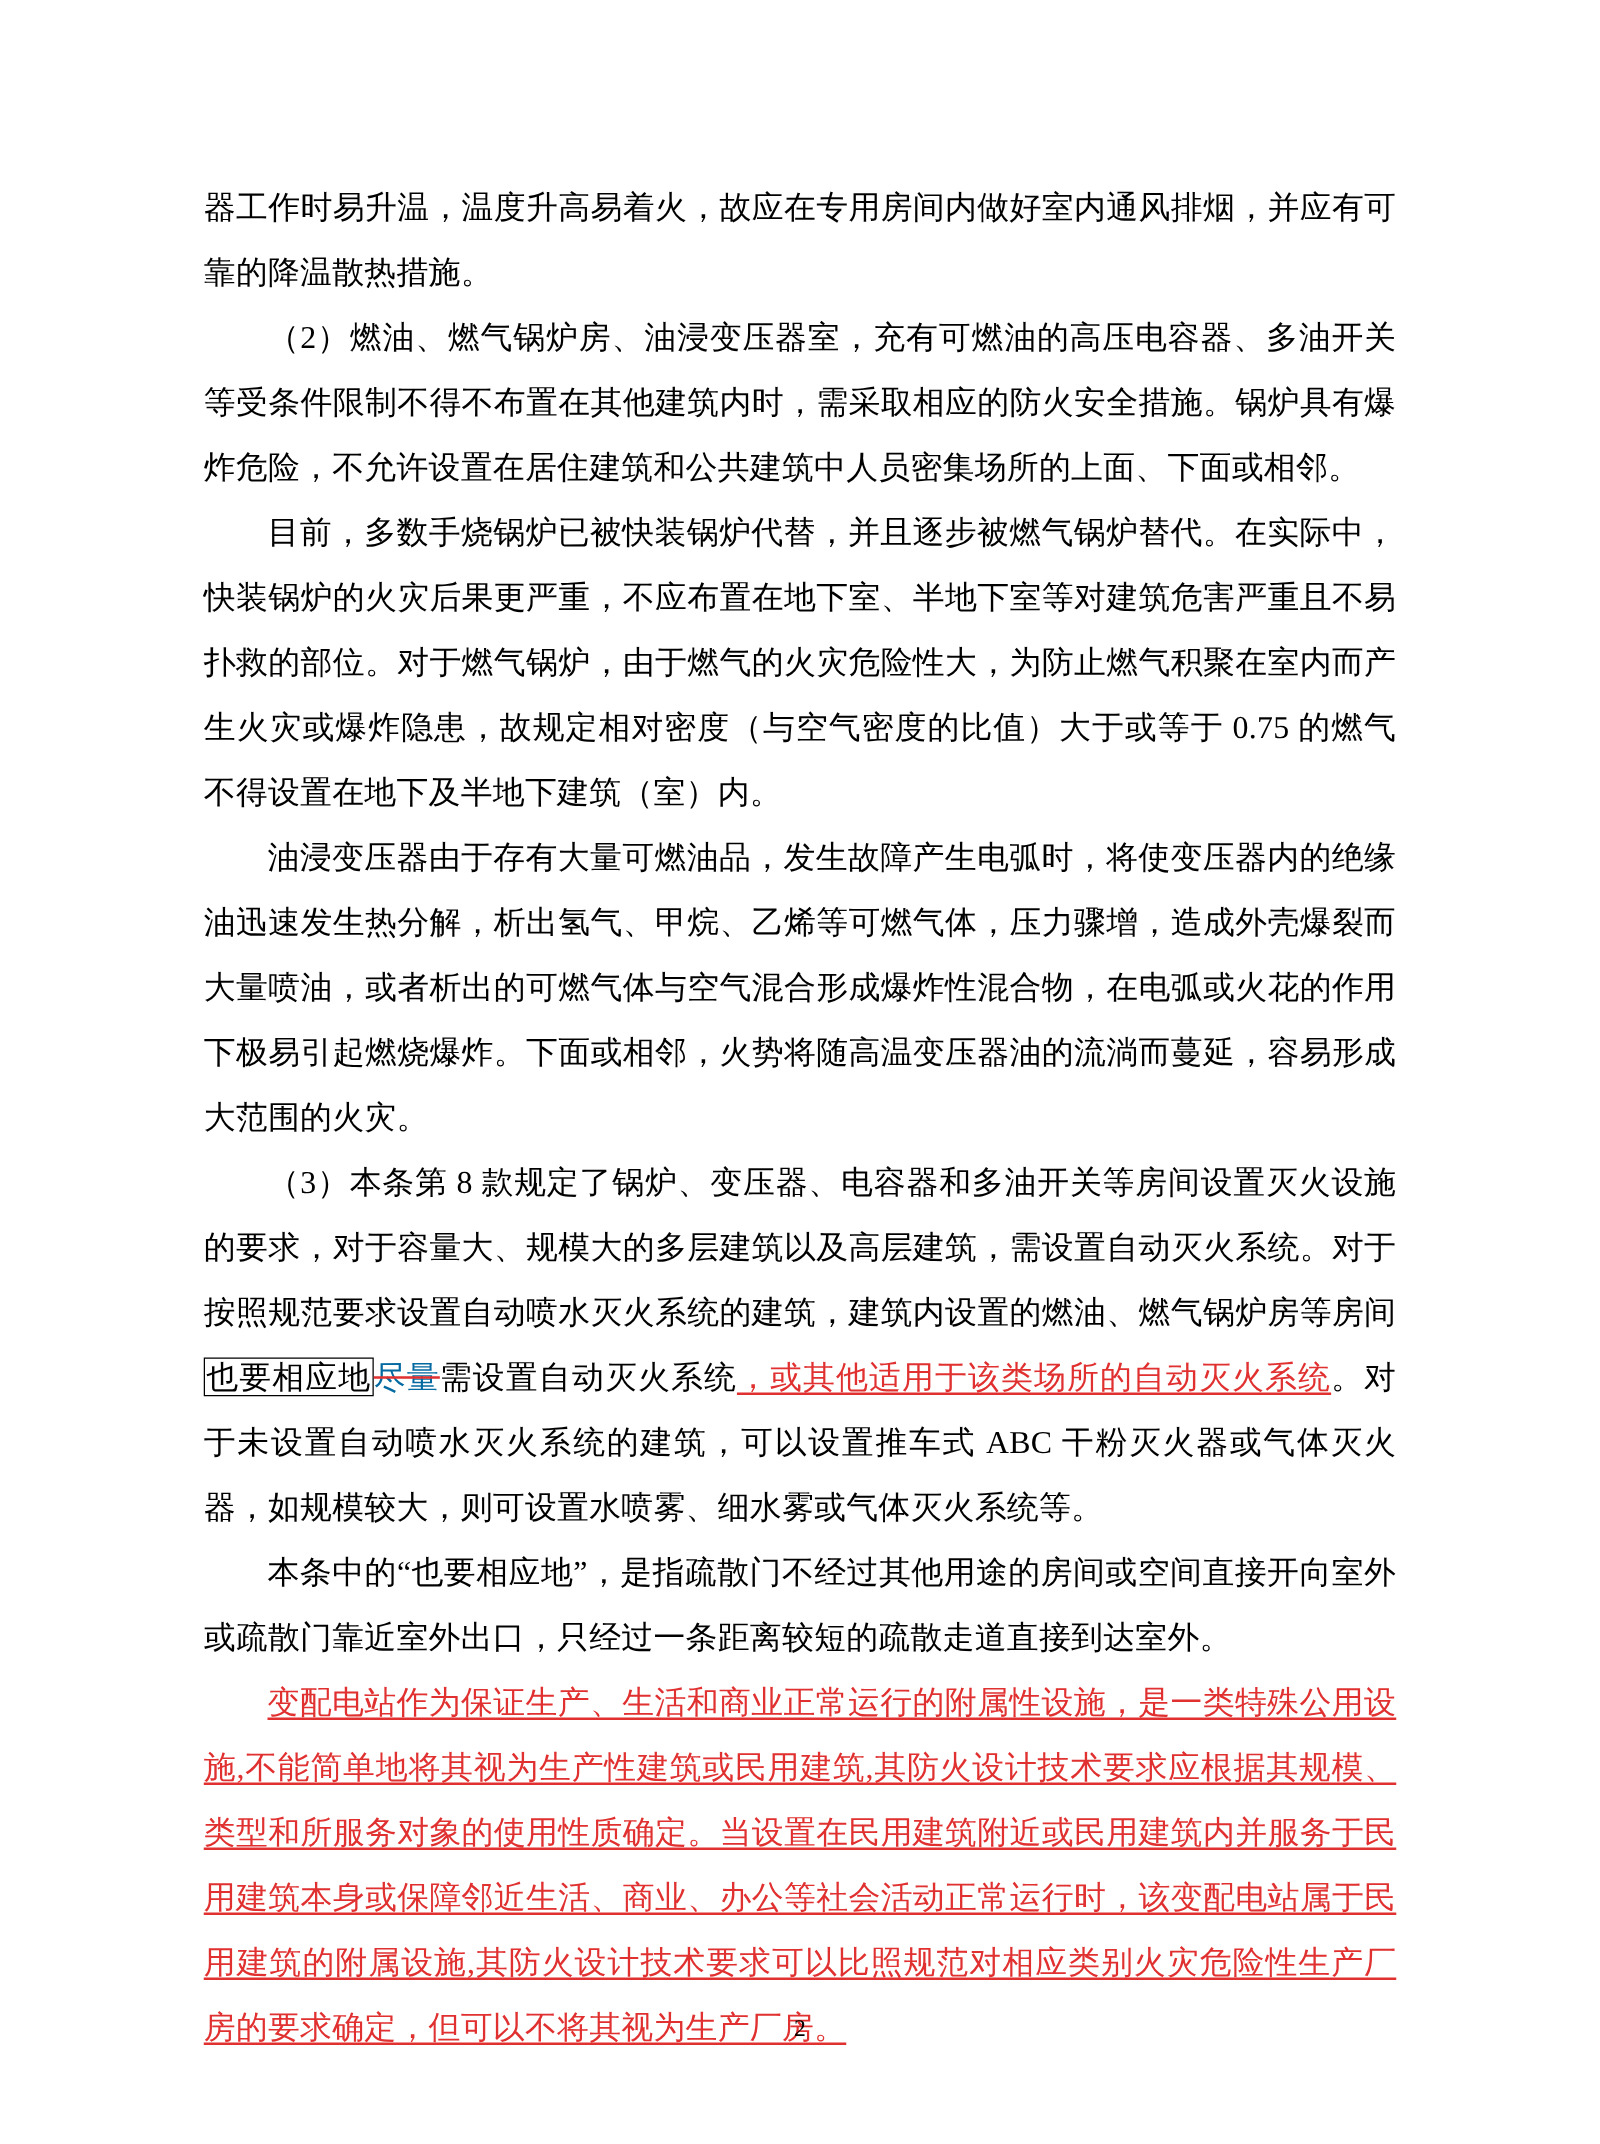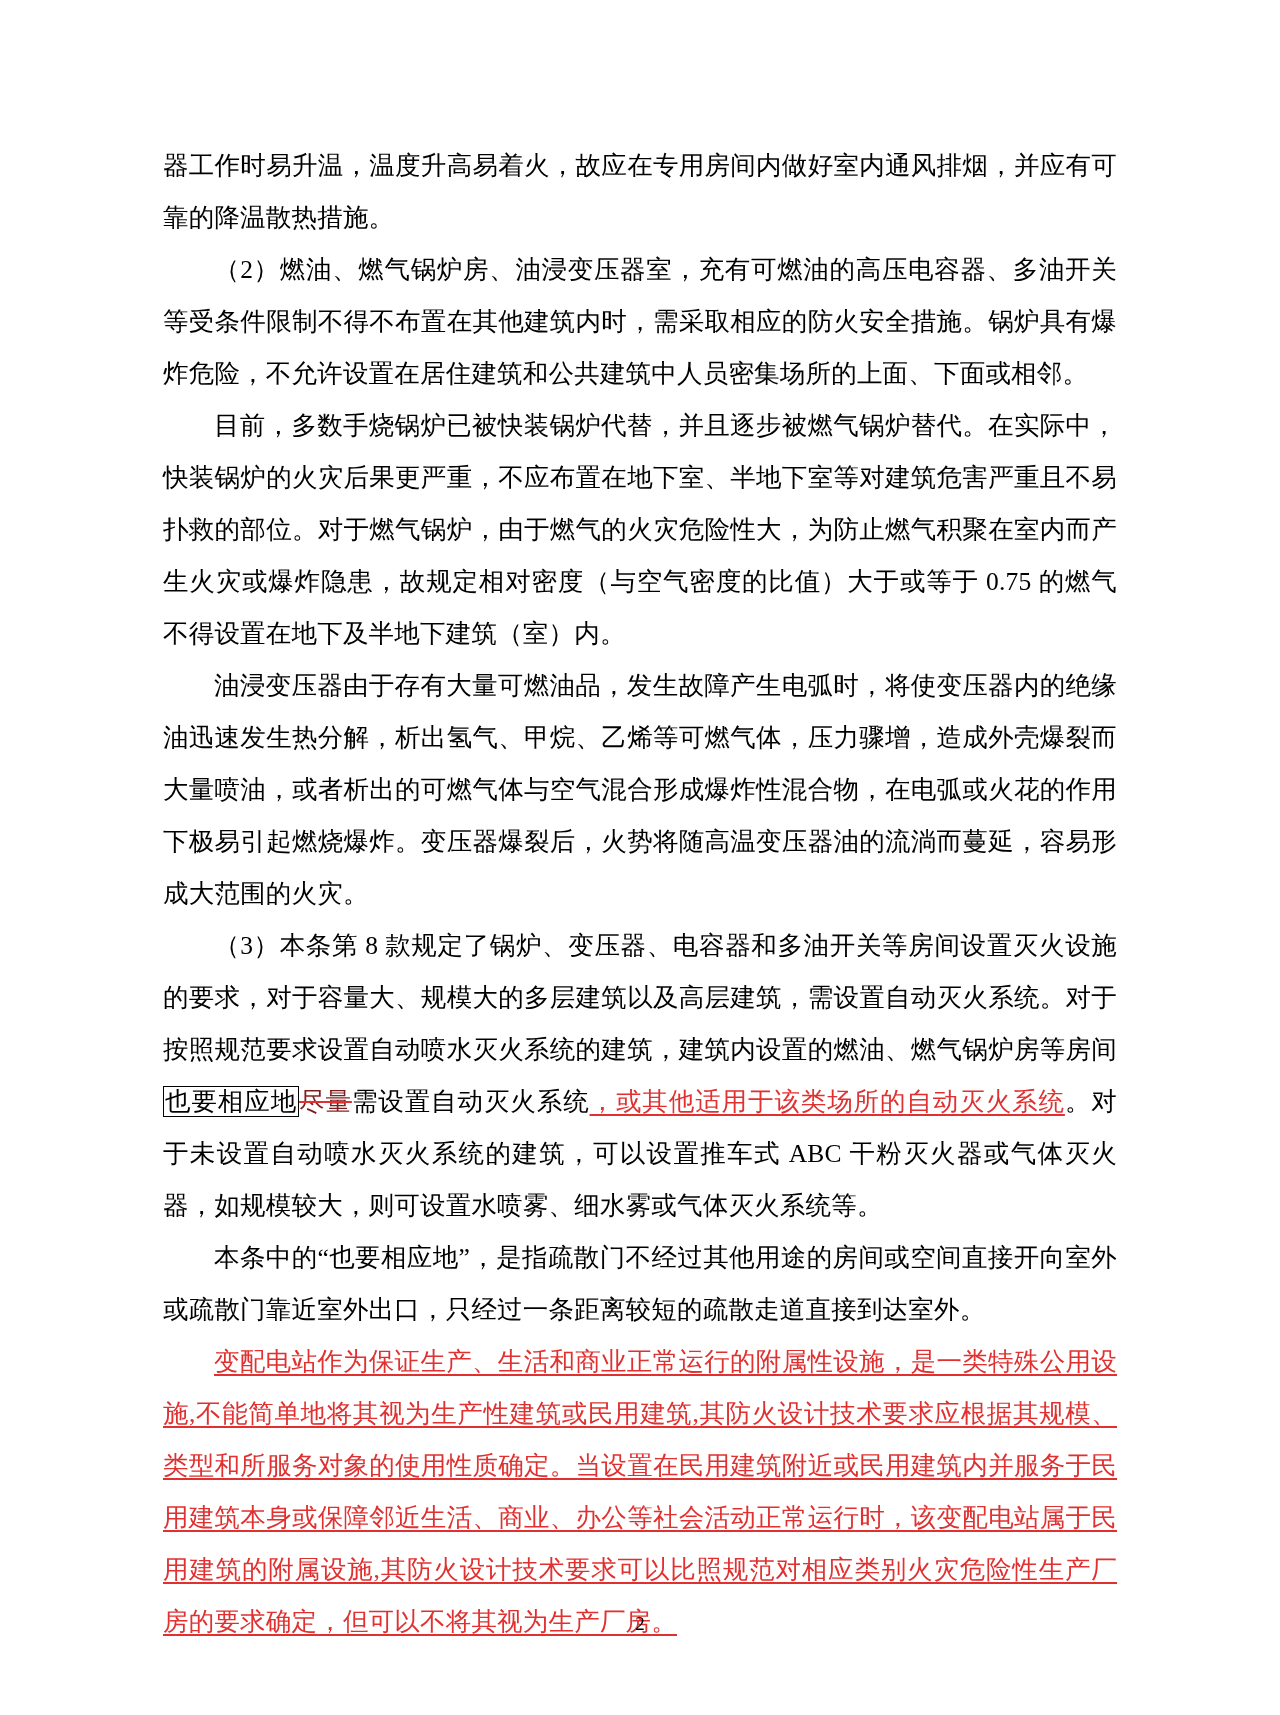--- a/index.html
+++ b/index.html
@@ -38,21 +38,21 @@
     text-decoration: underline;
     text-decoration-color: #e03030;
     text-underline-offset: 4px;
     margin-top: 12px;
   }
   .boxed {
     border: 1.5px solid #000000;
     padding: 0 1px;
   }
   .strike-red {
-    color: #7f1d1d;
+    color: #0369a1;
     text-decoration: line-through;
     text-decoration-color: #e03030;
   }
   .page-number {
     position: absolute;
     left: 0;
     right: 0;
     bottom: 38px;
     text-align: center;
     font-size: 19px;
@@ -72,21 +72,21 @@
 
     <p class="para indent">
       <span>（2）燃油、燃气锅炉房、油浸变压器室，充有可燃油的高压电容器、多油开关等受条件限制不得不布置在其他建筑内时，需采取相应的防火安全措施。锅炉具有爆炸危险，不允许设置在居住建筑和公共建筑中人员密集场所的上面、下面或相邻。</span>
     </p>
 
     <p class="para indent">
       <span>目前，多数手烧锅炉已被快装锅炉代替，并且逐步被燃气锅炉替代。在实际中，快装锅炉的火灾后果更严重，不应布置在地下室、半地下室等对建筑危害严重且不易扑救的部位。对于燃气锅炉，由于燃气的火灾危险性大，为防止燃气积聚在室内而产生火灾或爆炸隐患，故规定相对密度（与空气密度的比值）大于或等于 0.75 的燃气不得设置在地下及半地下建筑（室）内。</span>
     </p>
 
     <p class="para indent">
-      <span>油浸变压器由于存有大量可燃油品，发生故障产生电弧时，将使变压器内的绝缘油迅速发生热分解，析出氢气、甲烷、乙烯等可燃气体，压力骤增，造成外壳爆裂而大量喷油，或者析出的可燃气体与空气混合形成爆炸性混合物，在电弧或火花的作用下极易引起燃烧爆炸。变压器爆裂后，火势将随高温变压器油的流淌而蔓延，容易形成大范围的火灾。</span>
+      <span>油浸变压器由于存有大量可燃油品，发生故障产生电弧时，将使变压器内的绝缘油迅速发生热分解，析出氢气、甲烷、乙烯等可燃气体，压力骤增，造成外壳爆裂而大量喷油，或者析出的可燃气体与空气混合形成爆炸性混合物，在电弧或火花的作用下极易引起燃烧爆炸。下面或相邻，火势将随高温变压器油的流淌而蔓延，容易形成大范围的火灾。</span>
     </p>
 
     <p class="para indent">
       <span>（3）本条第 8 款规定了锅炉、变压器、电容器和多油开关等房间设置灭火设施的要求，对于容量大、规模大的多层建筑以及高层建筑，需设置自动灭火系统。对于按照规范要求设置自动喷水灭火系统的建筑，建筑内设置的燃油、燃气锅炉房等房间</span><span class="boxed">也要相应地</span><span class="strike-red">尽量</span><span>需设置自动灭火系统</span><span class="red-underline">，或其他适用于该类场所的自动灭火系统</span><span>。对于未设置自动喷水灭火系统的建筑，可以设置推车式 ABC 干粉灭火器或气体灭火器，如规模较大，则可设置水喷雾、细水雾或气体灭火系统等。</span>
     </p>
 
     <p class="para indent">
       <span>本条中的“也要相应地”，是指疏散门不经过其他用途的房间或空间直接开向室外或疏散门靠近室外出口，只经过一条距离较短的疏散走道直接到达室外。</span>
     </p>
 

